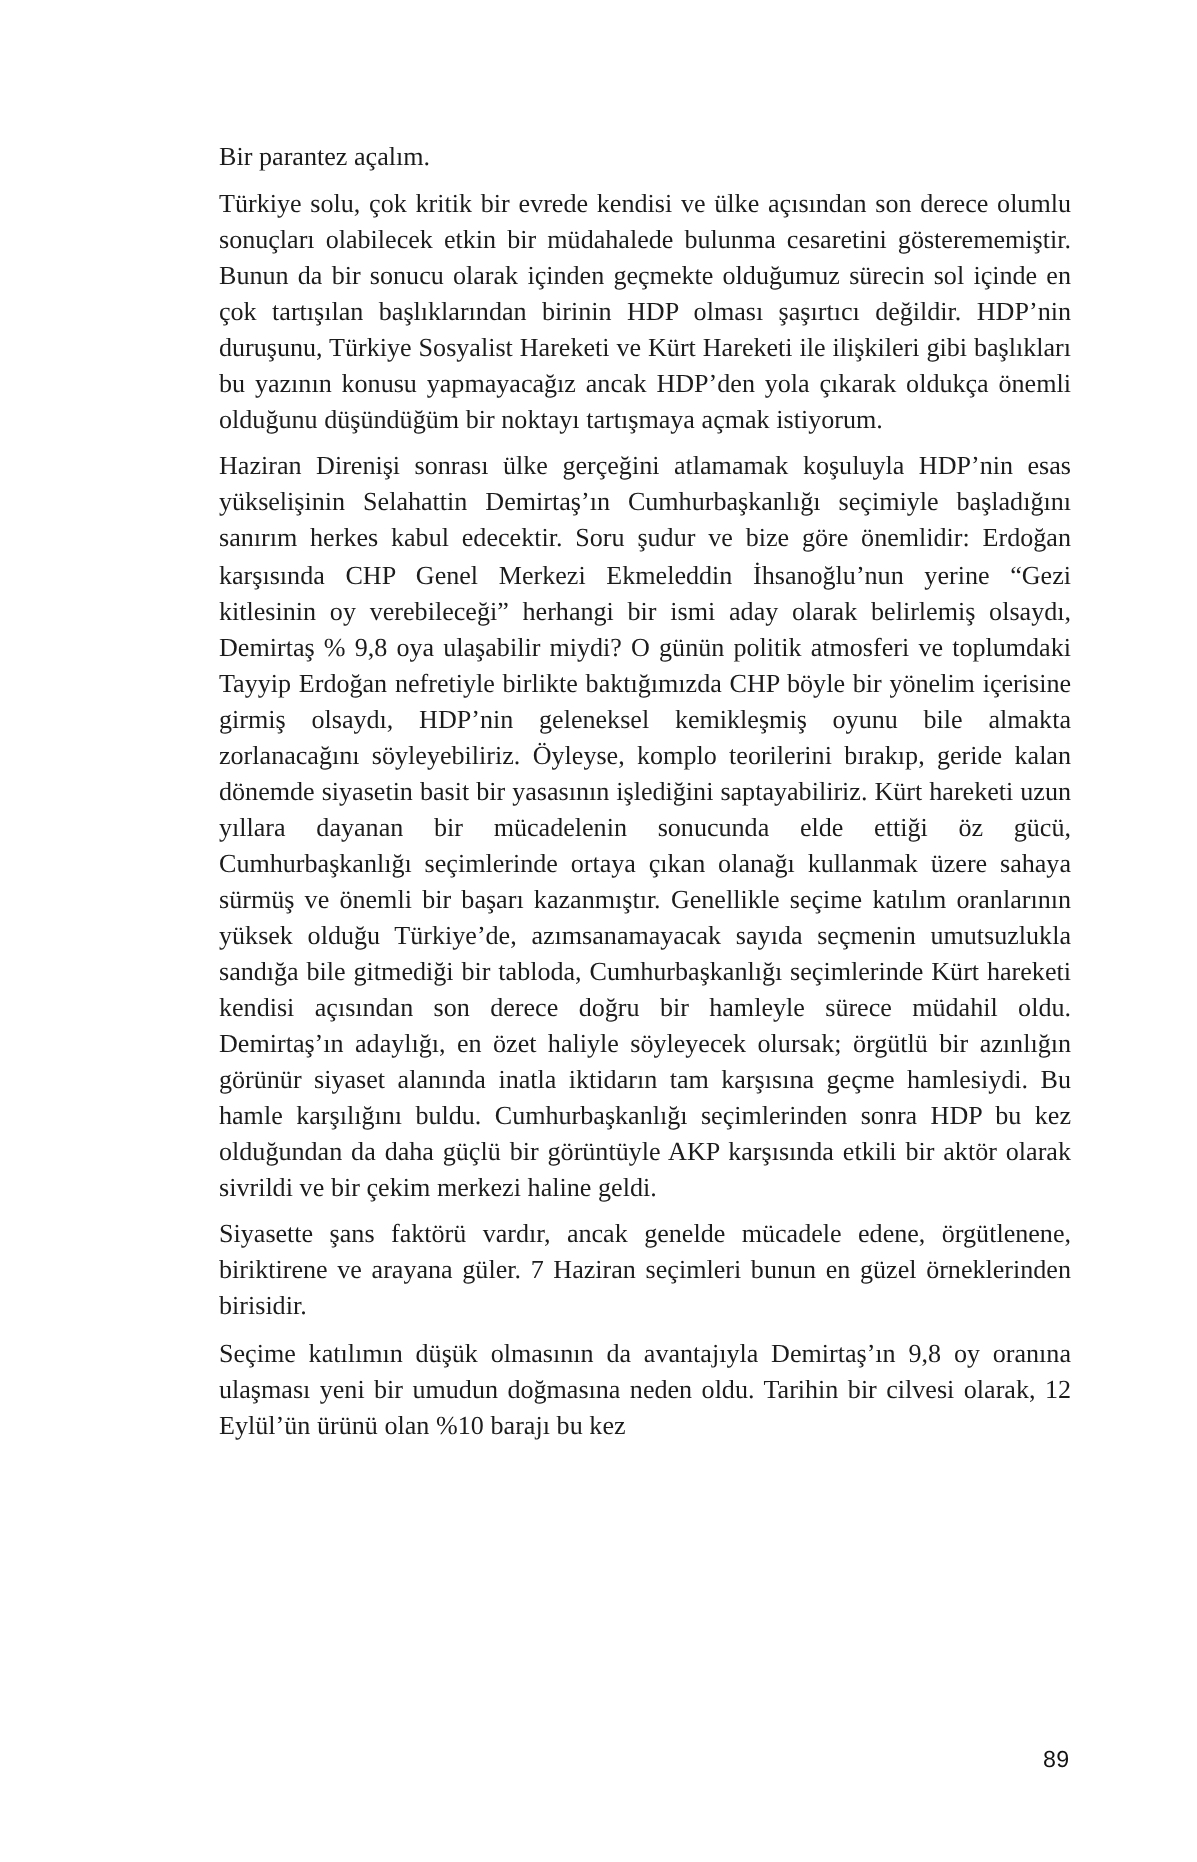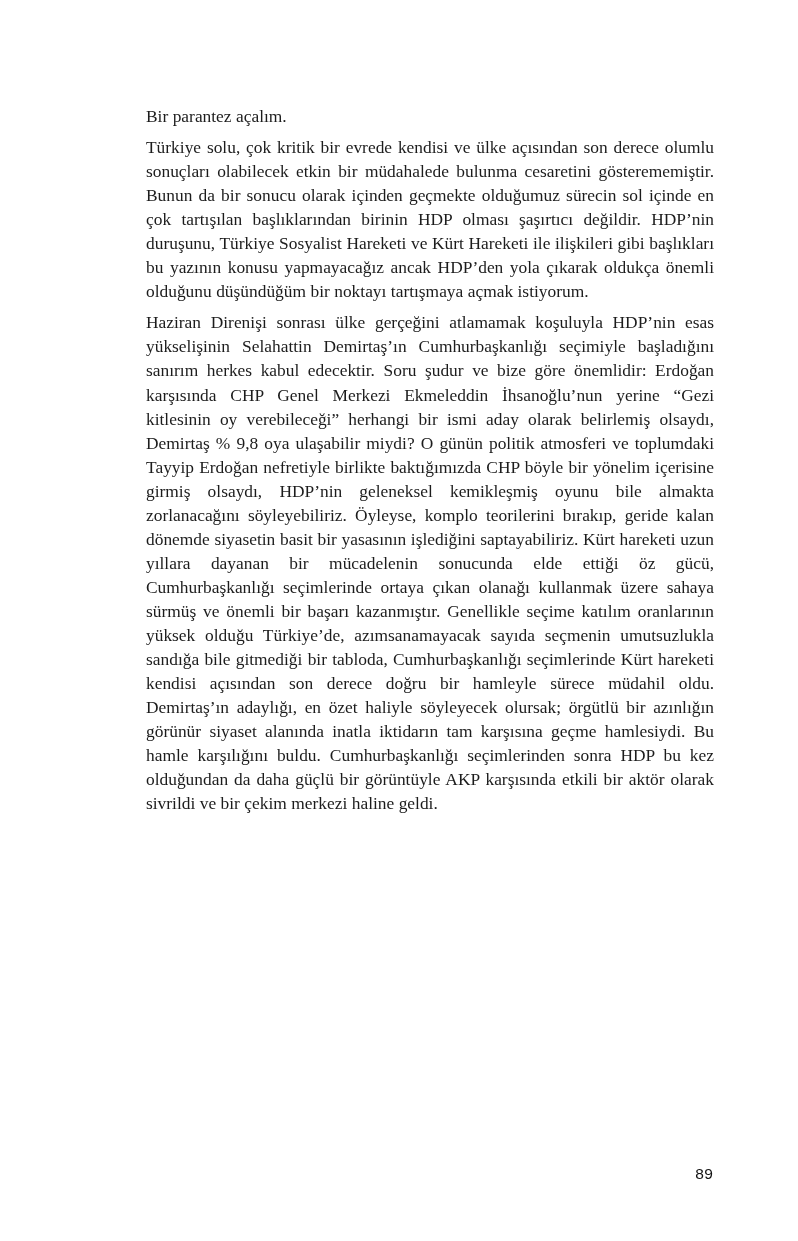--- a/index.html
+++ b/index.html
@@ -17,21 +17,21 @@
     position: relative;
     width: 798px;
     height: 1241px;
     background: #ffffff;
     box-sizing: border-box;
     overflow: hidden;
   }
   .text-block {
     position: absolute;
     left: 146px;
-    top: 104px;
+    top: 92px;
     width: 568px;
   }
   .para {
     margin: 0 0 7px 0;
     padding: 0;
     font-size: 17.4px;
     line-height: 24.05px;
     text-align: justify;
     text-justify: inter-word;
     letter-spacing: 0.0px;
@@ -58,17 +58,19 @@
 </style>
 </head>
 <body>
 
 <div class="page">
 
   <div class="text-block">
     <p class="para">Bir parantez açalım.</p>
     <p class="para">Türkiye solu, çok kritik bir evrede kendisi ve ülke açısından son derece olumlu sonuçları olabilecek etkin bir müdahalede bulunma cesaretini gösterememiştir. Bunun da bir sonucu olarak içinden geçmekte olduğumuz sürecin sol içinde en çok tartışılan başlıklarından birinin HDP olması şaşırtıcı değildir. HDP’nin duruşunu, Türkiye Sosyalist Hareketi ve Kürt Hareketi ile ilişkileri gibi başlıkları bu yazının konusu yapmayacağız ancak HDP’den yola çıkarak oldukça önemli olduğunu düşündüğüm bir noktayı tartışmaya açmak istiyorum.</p>
     <p class="para">Haziran Direnişi sonrası ülke gerçeğini atlamamak koşuluyla HDP’nin esas yükselişinin Selahattin Demirtaş’ın Cumhurbaşkanlığı seçimiyle başladığını sanırım herkes kabul edecektir. Soru şudur ve bize göre önemlidir: Erdoğan karşısında CHP Genel Merkezi Ekmeleddin İhsanoğlu’nun yerine “Gezi kitlesinin oy verebileceği” herhangi bir ismi aday olarak belirlemiş olsaydı, Demirtaş % 9,8 oya ulaşabilir miydi? O günün politik atmosferi ve toplumdaki Tayyip Erdoğan nefretiyle birlikte baktığımızda CHP böyle bir yönelim içerisine girmiş olsaydı, HDP’nin geleneksel kemikleşmiş oyunu bile almakta zorlanacağını söyleyebiliriz. Öyleyse, komplo teorilerini bırakıp, geride kalan dönemde siyasetin basit bir yasasının işlediğini saptayabiliriz. Kürt hareketi uzun yıllara dayanan bir mücadelenin sonucunda elde ettiği öz gücü, Cumhurbaşkanlığı seçimlerinde ortaya çıkan olanağı kullanmak üzere sahaya sürmüş ve önemli bir başarı kazanmıştır. Genellikle seçime katılım oranlarının yüksek olduğu Türkiye’de, azımsanamayacak sayıda seçmenin umutsuzlukla sandığa bile gitmediği bir tabloda, Cumhurbaşkanlığı seçimlerinde Kürt hareketi kendisi açısından son derece doğru bir hamleyle sürece müdahil oldu. Demirtaş’ın adaylığı, en özet haliyle söyleyecek olursak; örgütlü bir azınlığın görünür siyaset alanında inatla iktidarın tam karşısına geçme hamlesiydi. Bu hamle karşılığını buldu. Cumhurbaşkanlığı seçimlerinden sonra HDP bu kez olduğundan da daha güçlü bir görüntüyle AKP karşısında etkili bir aktör olarak sivrildi ve bir çekim merkezi haline geldi.</p>
+    <p class="para">Siyasette şans faktörü vardır, ancak genelde mücadele edene, örgütlenene, biriktirene ve arayana güler. 7 Haziran seçimleri bunun en güzel örneklerinden birisidir.</p>
+    <p class="para">Seçime katılımın düşük olmasının da avantajıyla Demirtaş’ın 9,8 oy oranına ulaşması yeni bir umudun doğmasına neden oldu. Tarihin bir cilvesi olarak, 12 Eylül’ün ürünü olan %10 barajı bu kez</p>
   </div>
 
   <div class="folio">89</div>
 
 </div>
 
 </body></html>

